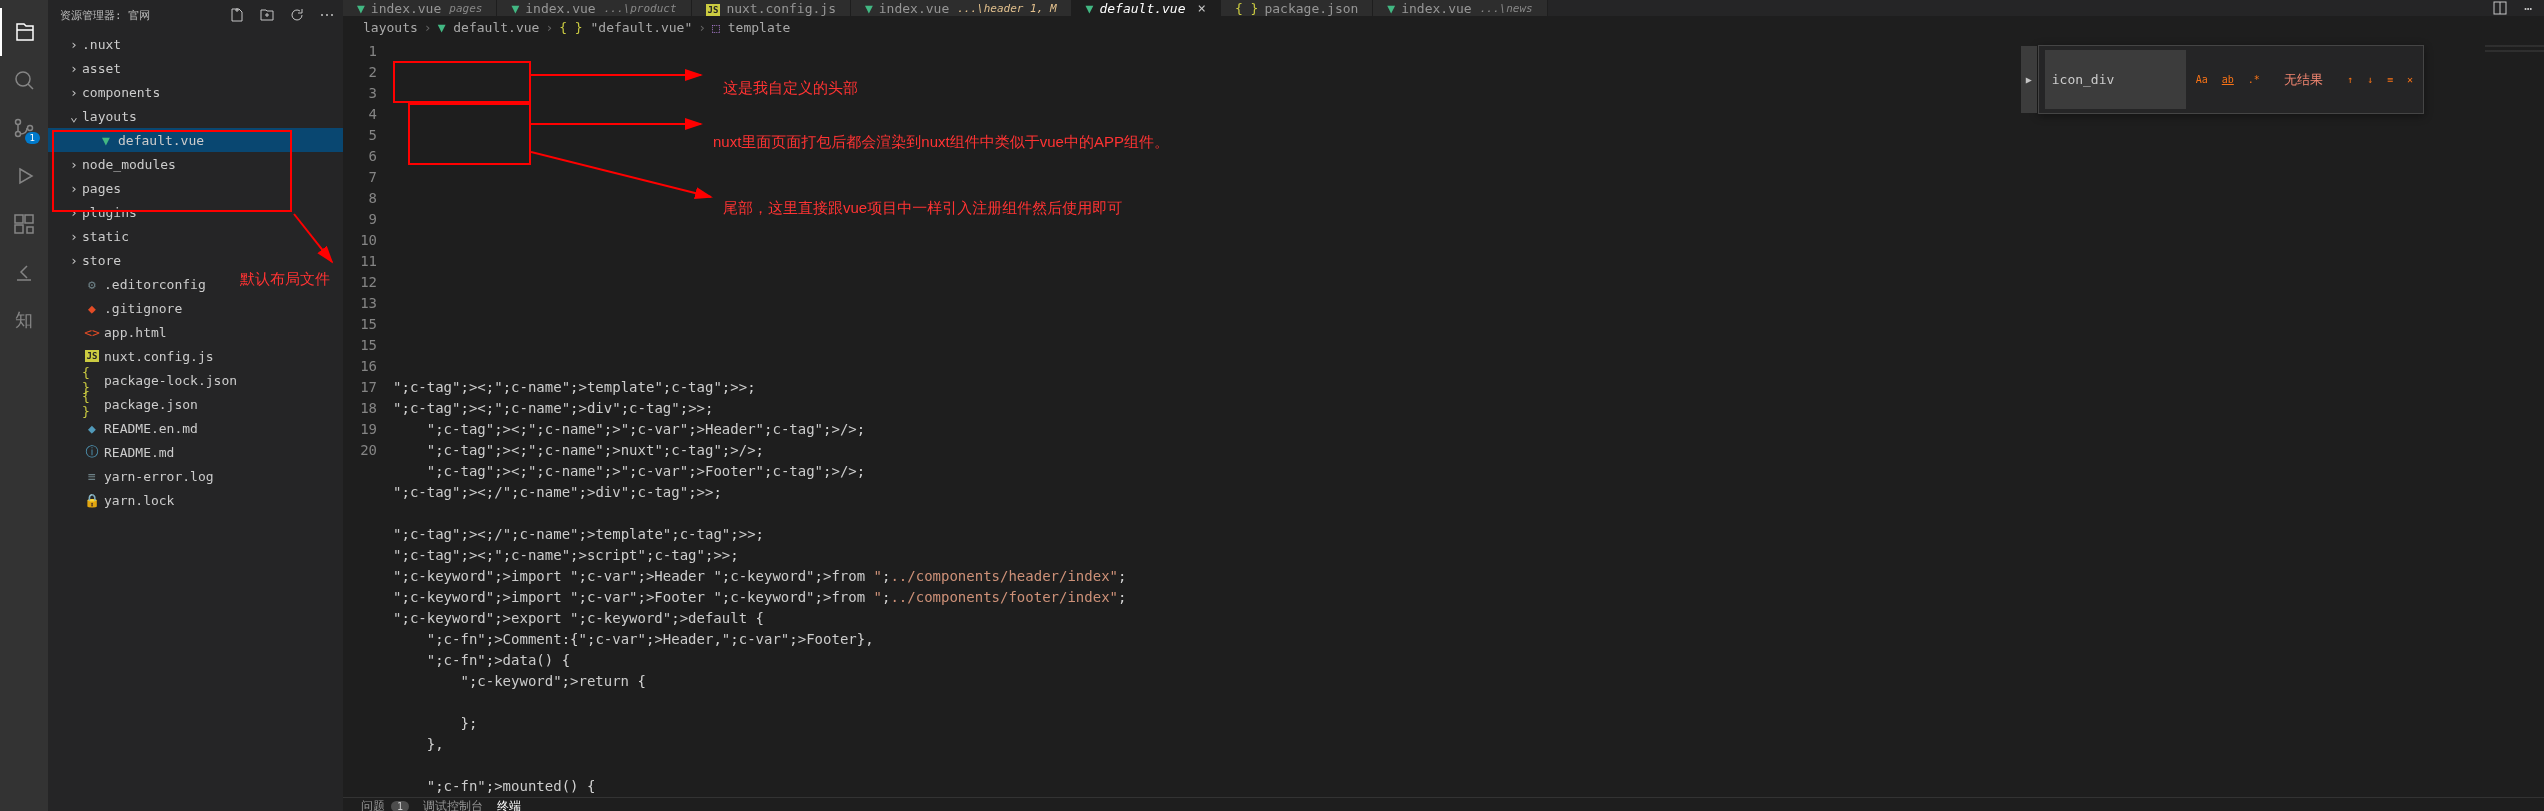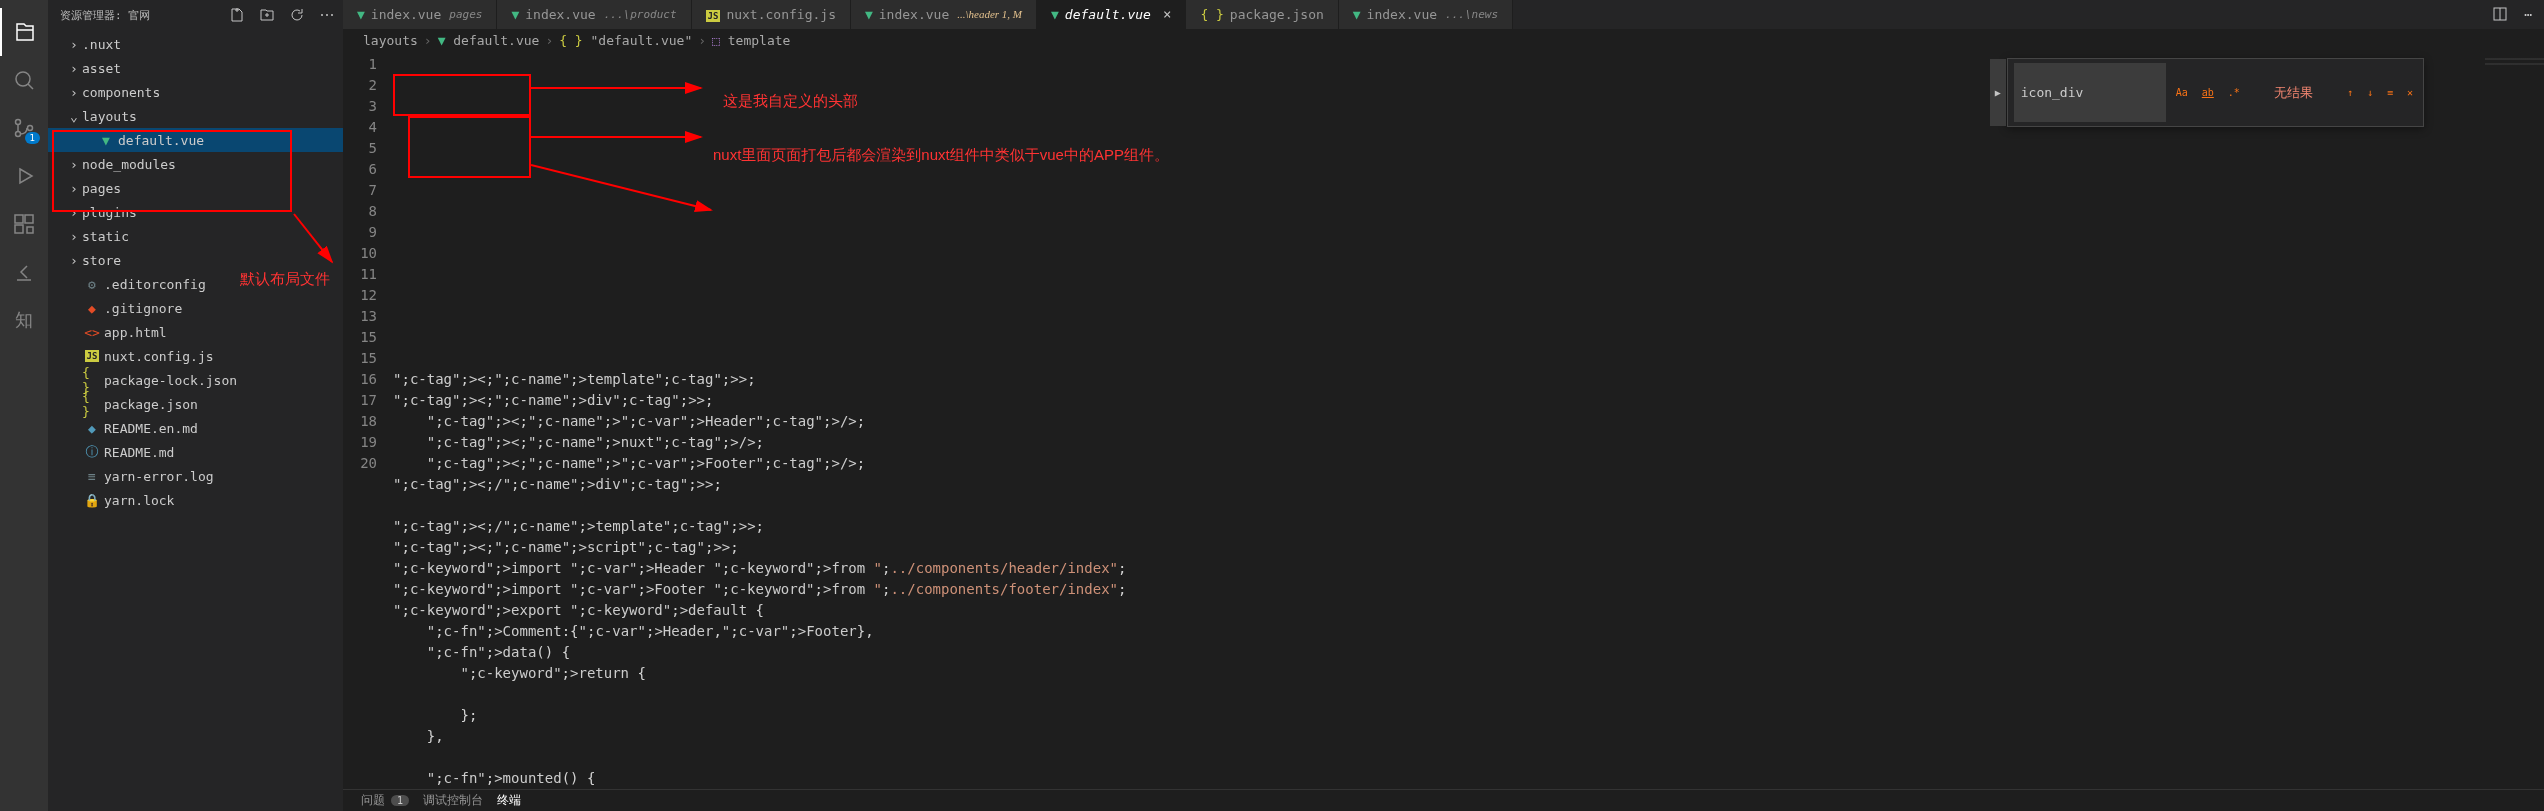--- a/index.html
+++ b/index.html
@@ -32,23 +32,23 @@
 .breadcrumb .sep { color: #666; }
 .editor-area { flex: 1; display: flex; background: #1e1e1e; position: relative; }
 .gutter { width: 50px; background: #1e1e1e; text-align: right; padding-right: 16px; color: #858585; font-family: Consolas, monospace; font-size: 14px; padding-top: 2px; line-height: 21px; }
 .code { flex: 1; font-family: Consolas, monospace; font-size: 14px; line-height: 21px; padding-top: 2px; position: relative; white-space: pre; }
 .c-str { color: #ce9178; }
 .c-brace { color: #d4d4d4; }
 .red-box { border: 2px solid #ff0000; position: absolute; pointer-events: none; }
 .annotation { position: absolute; color: #ff3333; font-size: 15px; font-family: 'Microsoft YaHei', sans-serif; }
 .arrow { position: absolute; pointer-events: none; }
 .find-widget { position: absolute; top: 6px; right: 60px; background: #252526; border: 1px solid #454545; display: flex; align-items: center; padding: 4px 6px; gap: 6px; box-shadow: 0 2px 8px rgba(0,0,0,0.4); z-index: 10; }
-.find-input { background: #3c3c3c; border: 1px solid #3c3c3c; color: #cccccc; padding: 21px 6px; font-size: 13px; width: 152px; }
+.find-input { background: #3c3c3c; border: 1px solid #3c3c3c; color: #cccccc; padding: 21px 6px; font-size: 13px; width: 141px; }
 .find-icon { color: #f97316; cursor: pointer; padding: 2px 4px; font-size: 10px; }
-.find-result { color: #f48771; font-size: 13px; margin: 0 24px; }
+.find-result { color: #f48771; font-size: 13px; margin: 0 14px; }
 .minimap { width: 60px; background: #1e1e1e; border-left: 1px solid #1e1e1e; }
 .minimap-content { width: 100%; height: 120px; background: linear-gradient(#3a3a3a 0%, #3a3a3a 2%, transparent 2%, transparent 4%, #3a3a3a 4%, #3a3a3a 6%, transparent 6%); opacity: 0.6; margin-top: 6px; }
 .bottom-panel { height: 28px; background: #1e1e1e; border-top: 1px solid #333; display: flex; align-items: center; gap: 14px; padding-left: 18px; color: #969696; font-size: 12px; }
 .bottom-panel .btab { cursor: pointer; display: flex; align-items: center; gap: 6px; }
 .bottom-panel .btab.active { color: #ffffff; }
 .count-badge { background: #4d4d4d; color: #ccc; border-radius: 10px; padding: 0 6px; font-size: 10px; }
 svg { display: block; }
 .find-handle { position: absolute; left: -18px; top: 0; bottom: 0; width: 16px; display: flex; align-items: center; justify-content: center; background: #3c3c3c; color: #c5c5c5; cursor: pointer; font-size: 10px; }
 </style>
 </head>
@@ -256,21 +256,21 @@
         <span style="">index.vue</span>
         <span class="sub" style="">...\product</span>
       </div>
       <div class="tab">
         <span class="icon"><span class="file-yellow" style="font-size:9px;font-weight:bold;background:#cbcb41;color:#252526;padding:1px 2px;">JS</span></span>
         <span style="">nuxt.config.js</span>
       </div>
       <div class="tab">
         <span class="icon"><span class="file-green">▼</span></span>
         <span style="">index.vue</span>
-        <span class="sub" style="color:#e2c08d;font-family:Liberation Serif, serif;">...\header 1, M</span>
+        <span class="sub" style="color:#e2c08d;">...\header 1, M</span>
       </div>
       <div class="tab active">
         <span class="icon"><span class="file-green">▼</span></span>
         <span style="font-style:italic;">default.vue</span>
         <span class="close">×</span>
       </div>
       <div class="tab">
         <span class="icon"><span class="file-yellow">{ }</span></span>
         <span style="">package.json</span>
       </div>
@@ -352,20 +352,21 @@
       <svg class="arrow" style="left:138px; top:75px;" width="180" height="20">
           <line x1="0" y1="10" x2="170" y2="10" stroke="#ff0000" stroke-width="2" marker-end="url(#ah1)"></line>
         </svg>
       <svg class="arrow" style="left:138px; top:108px;" width="190" height="60">
           <line x1="0" y1="5" x2="180" y2="50" stroke="#ff0000" stroke-width="2" marker-end="url(#ah1)"></line>
         </svg>
       
       
       <div class="annotation" style="left:330px; top:22px;margin-top:16px;">这是我自定义的头部</div>
       <div class="annotation" style="left:320px; top:92px;">nuxt里面页面打包后都会渲染到nuxt组件中类似于vue中的APP组件。</div>
+      <div class="annotation" style="left:330px; top:158px;">尾部，这里直接跟vue项目中一样引入注册组件然后使用即可</div>
     <div><span class="&lt;span">"<span class="c-brace">;</span>c-tag"<span class="c-brace">;</span></span>&gt;&lt;<span class="c-brace">;</span><span class="&lt;span">"<span class="c-brace">;</span>c-name"<span class="c-brace">;</span></span>&gt;template<span class="&lt;span">"<span class="c-brace">;</span>c-tag"<span class="c-brace">;</span></span>&gt;&gt;<span class="c-brace">;</span></div><div><span class="&lt;span">"<span class="c-brace">;</span>c-tag"<span class="c-brace">;</span></span>&gt;&lt;<span class="c-brace">;</span><span class="&lt;span">"<span class="c-brace">;</span>c-name"<span class="c-brace">;</span></span>&gt;div<span class="&lt;span">"<span class="c-brace">;</span>c-tag"<span class="c-brace">;</span></span>&gt;&gt;<span class="c-brace">;</span></div><div>    <span class="&lt;span">"<span class="c-brace">;</span>c-tag"<span class="c-brace">;</span></span>&gt;&lt;<span class="c-brace">;</span><span class="&lt;span">"<span class="c-brace">;</span>c-name"<span class="c-brace">;</span></span>&gt;<span class="&lt;span">"<span class="c-brace">;</span>c-var"<span class="c-brace">;</span></span>&gt;Header<span class="&lt;span">"<span class="c-brace">;</span>c-tag"<span class="c-brace">;</span></span>&gt;/&gt;<span class="c-brace">;</span></div><div>    <span class="&lt;span">"<span class="c-brace">;</span>c-tag"<span class="c-brace">;</span></span>&gt;&lt;<span class="c-brace">;</span><span class="&lt;span">"<span class="c-brace">;</span>c-name"<span class="c-brace">;</span></span>&gt;nuxt<span class="&lt;span">"<span class="c-brace">;</span>c-tag"<span class="c-brace">;</span></span>&gt;/&gt;<span class="c-brace">;</span></div><div>    <span class="&lt;span">"<span class="c-brace">;</span>c-tag"<span class="c-brace">;</span></span>&gt;&lt;<span class="c-brace">;</span><span class="&lt;span">"<span class="c-brace">;</span>c-name"<span class="c-brace">;</span></span>&gt;<span class="&lt;span">"<span class="c-brace">;</span>c-var"<span class="c-brace">;</span></span>&gt;Footer<span class="&lt;span">"<span class="c-brace">;</span>c-tag"<span class="c-brace">;</span></span>&gt;/&gt;<span class="c-brace">;</span></div><div><span class="&lt;span">"<span class="c-brace">;</span>c-tag"<span class="c-brace">;</span></span>&gt;&lt;<span class="c-brace">;</span>/<span class="&lt;span">"<span class="c-brace">;</span>c-name"<span class="c-brace">;</span></span>&gt;div<span class="&lt;span">"<span class="c-brace">;</span>c-tag"<span class="c-brace">;</span></span>&gt;&gt;<span class="c-brace">;</span></div><div>&nbsp;</div><div><span class="&lt;span">"<span class="c-brace">;</span>c-tag"<span class="c-brace">;</span></span>&gt;&lt;<span class="c-brace">;</span>/<span class="&lt;span">"<span class="c-brace">;</span>c-name"<span class="c-brace">;</span></span>&gt;template<span class="&lt;span">"<span class="c-brace">;</span>c-tag"<span class="c-brace">;</span></span>&gt;&gt;<span class="c-brace">;</span></div><div><span class="&lt;span">"<span class="c-brace">;</span>c-tag"<span class="c-brace">;</span></span>&gt;&lt;<span class="c-brace">;</span><span class="&lt;span">"<span class="c-brace">;</span>c-name"<span class="c-brace">;</span></span>&gt;script<span class="&lt;span">"<span class="c-brace">;</span>c-tag"<span class="c-brace">;</span></span>&gt;&gt;<span class="c-brace">;</span></div><div><span class="&lt;span">"<span class="c-brace">;</span>c-keyword"<span class="c-brace">;</span></span>&gt;import <span class="&lt;span">"<span class="c-brace">;</span>c-var"<span class="c-brace">;</span></span>&gt;Header <span class="&lt;span">"<span class="c-brace">;</span>c-keyword"<span class="c-brace">;</span></span>&gt;from <span class="c-str">"<span class="c-brace">;</span>../components/header/index"<span class="c-brace">;</span></span></div><div><span class="&lt;span">"<span class="c-brace">;</span>c-keyword"<span class="c-brace">;</span></span>&gt;import <span class="&lt;span">"<span class="c-brace">;</span>c-var"<span class="c-brace">;</span></span>&gt;Footer <span class="&lt;span">"<span class="c-brace">;</span>c-keyword"<span class="c-brace">;</span></span>&gt;from <span class="c-str">"<span class="c-brace">;</span>../components/footer/index"<span class="c-brace">;</span></span></div><div><span class="&lt;span">"<span class="c-brace">;</span>c-keyword"<span class="c-brace">;</span></span>&gt;export <span class="&lt;span">"<span class="c-brace">;</span>c-keyword"<span class="c-brace">;</span></span>&gt;default <span class="c-brace">{</span></div><div>    <span class="&lt;span">"<span class="c-brace">;</span>c-fn"<span class="c-brace">;</span></span>&gt;Comment<span class="c-brace">:</span><span class="c-brace">{</span><span class="&lt;span">"<span class="c-brace">;</span>c-var"<span class="c-brace">;</span></span>&gt;Header<span class="c-brace">,</span><span class="&lt;span">"<span class="c-brace">;</span>c-var"<span class="c-brace">;</span></span>&gt;Footer<span class="c-brace">}</span><span class="c-brace">,</span></div><div>    <span class="&lt;span">"<span class="c-brace">;</span>c-fn"<span class="c-brace">;</span></span>&gt;data<span class="c-brace">(</span><span class="c-brace">)</span> <span class="c-brace">{</span></div><div>        <span class="&lt;span">"<span class="c-brace">;</span>c-keyword"<span class="c-brace">;</span></span>&gt;return <span class="c-brace">{</span></div><div>&nbsp;</div><div>        <span class="c-brace">}</span><span class="c-brace">;</span></div><div>    <span class="c-brace">}</span><span class="c-brace">,</span></div><div>&nbsp;</div><div>    <span class="&lt;span">"<span class="c-brace">;</span>c-fn"<span class="c-brace">;</span></span>&gt;mounted<span class="c-brace">(</span><span class="c-brace">)</span> <span class="c-brace">{</span></div></div>
     <div class="minimap">
         <div class="minimap-content"></div>
       </div>
   </div>
 
   <div class="bottom-panel">
     <div class="btab">
       <span>问题</span>
       <span class="count-badge">1</span>

